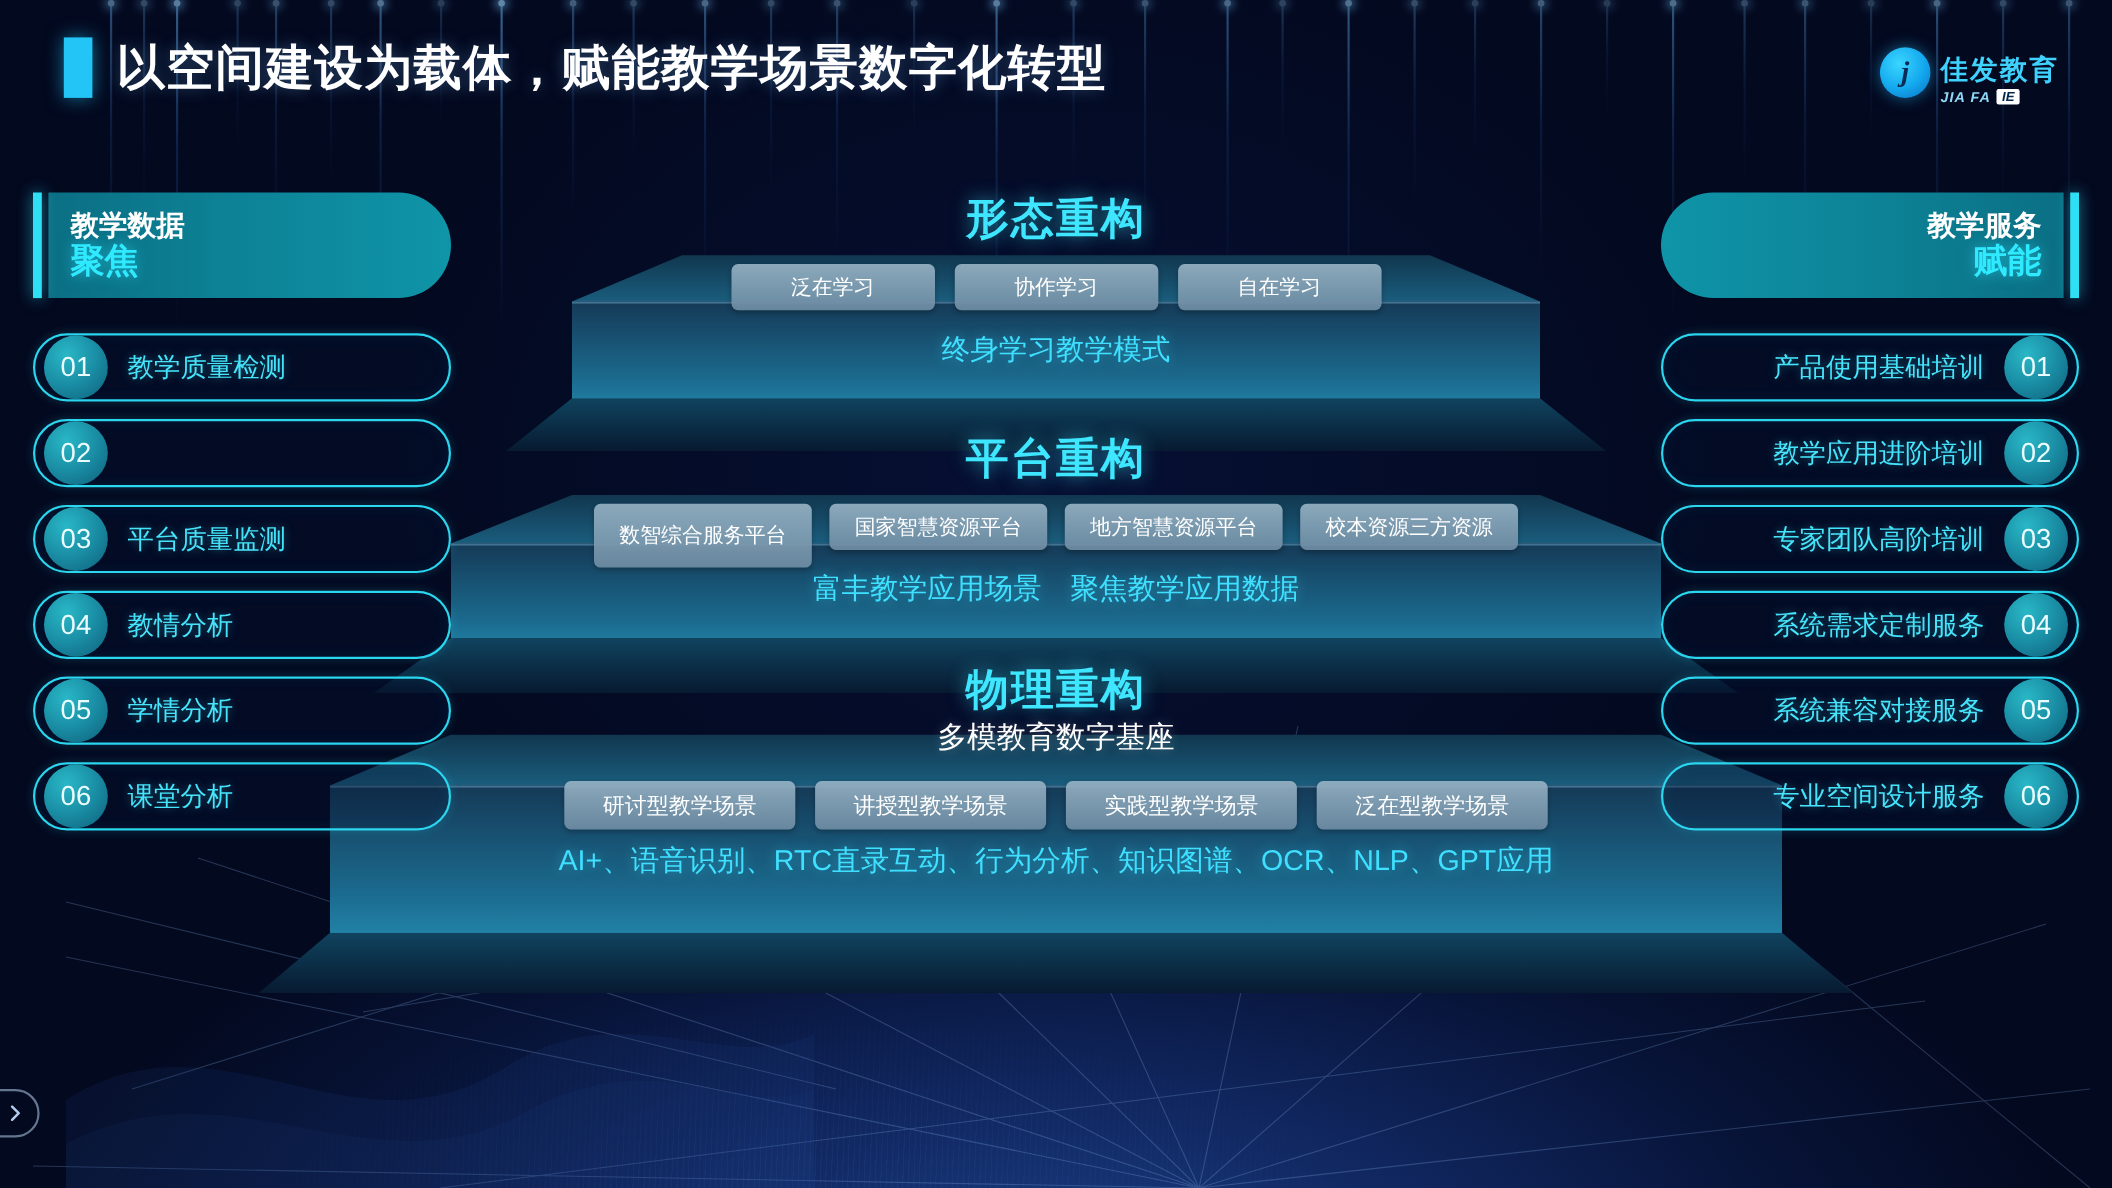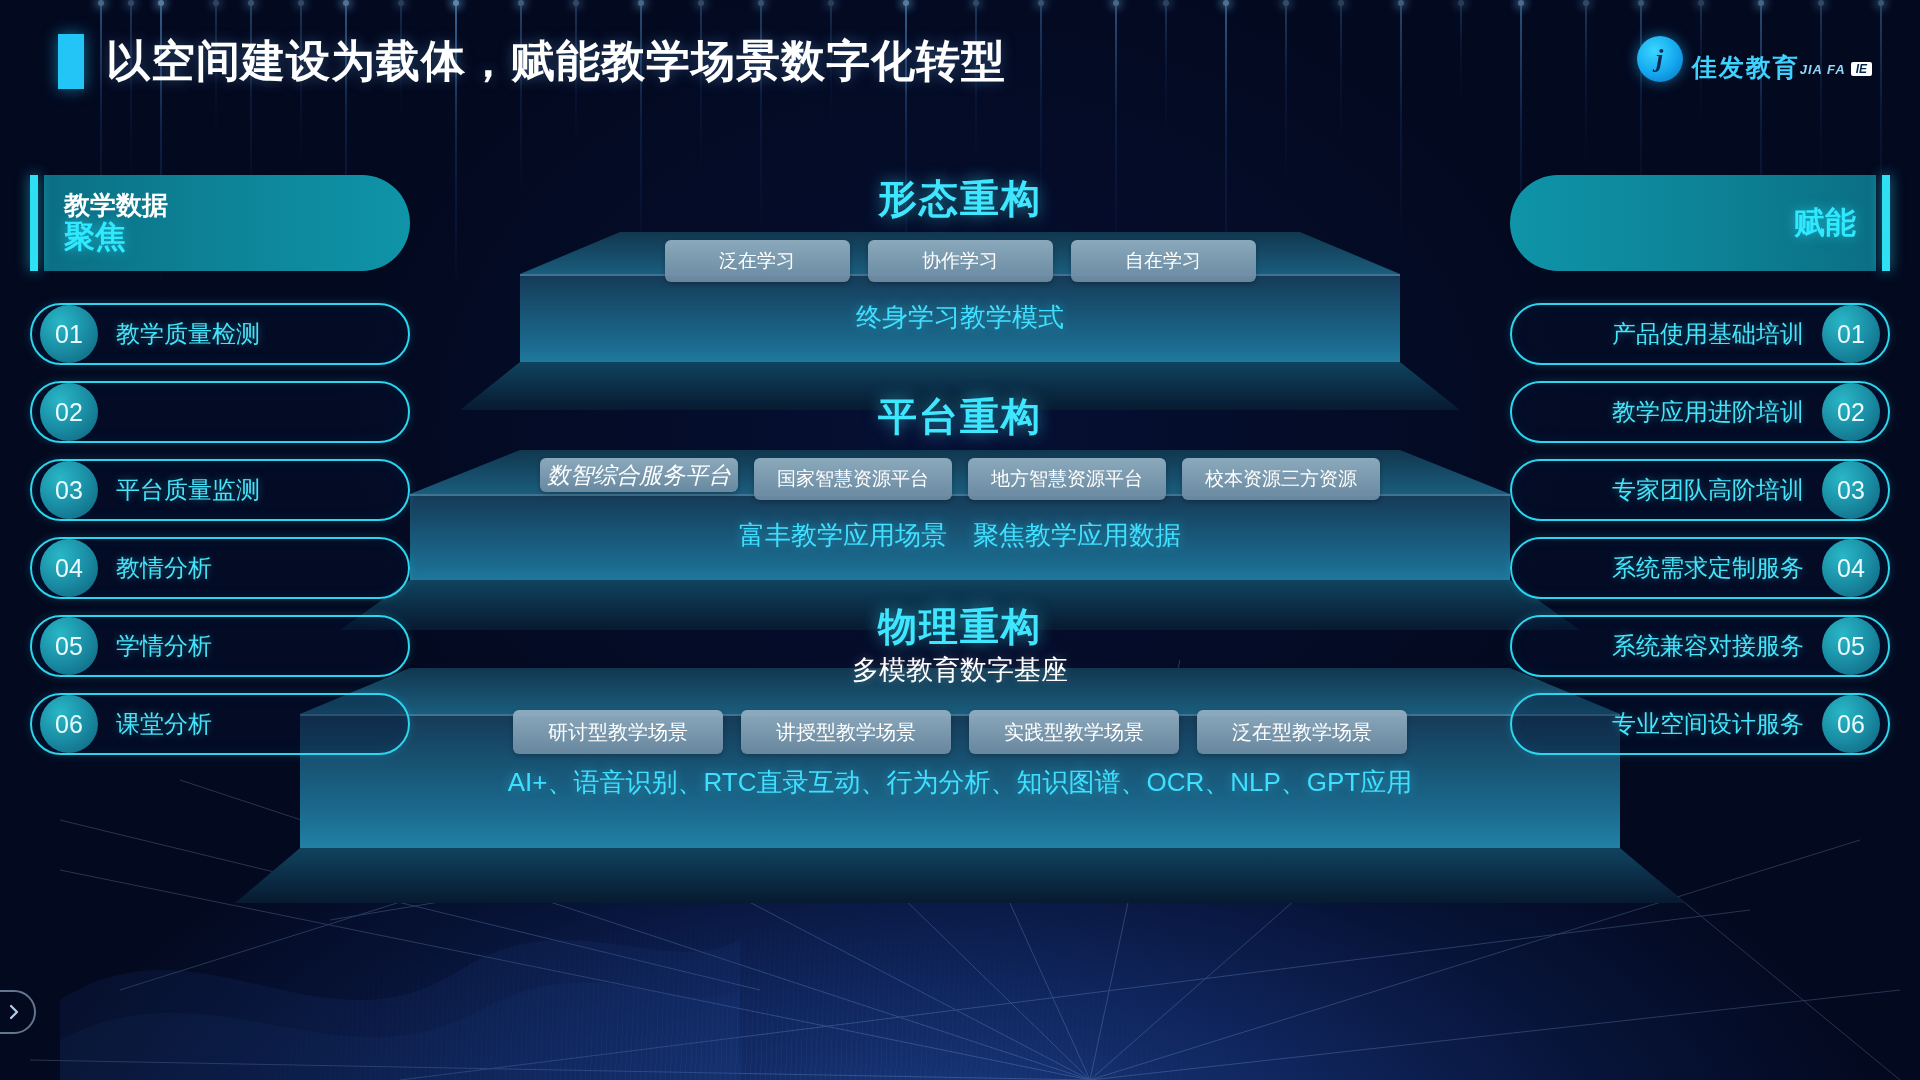--- a/index.html
+++ b/index.html
@@ -38,21 +38,21 @@
   .title-text{ font-size:44px; font-weight:bold; color:#ffffff; letter-spacing:1px;
                text-shadow:0 0 14px rgba(120,190,255,.35); white-space:nowrap; }
 
   .logo{ position:absolute; right:48px; top:36px; display:flex; align-items:center; gap:9px; }
   .logo-mark{ width:46px; height:46px; border-radius:50%;
      background:radial-gradient(circle at 38% 32%, #3ad6ff 0%, #13a7ee 55%, #0b6fbf 100%);
      display:flex; align-items:center; justify-content:center; position:relative;
      box-shadow:0 0 14px rgba(40,190,255,.5); }
   .logo-mark span{ font-family:"Liberation Serif",serif; font-style:italic; font-weight:bold;
      font-size:26px; color:#0a2a55; line-height:1; }
-  .logo-txt{ display:flex; flex-direction:row; line-height:1;margin-top:16px; }
+  .logo-txt{ display:flex; flex-direction:column; line-height:1;margin-top:16px; }
   .logo-cn{ font-size:25px; font-weight:bold; color:#3fd2ff; letter-spacing:2px; }
   .logo-en{ display:flex; align-items:center; gap:5px; margin-top:4px; }
   .logo-en i{ font-style:italic; font-weight:bold; font-size:13px; color:#8fd9f8; letter-spacing:1px; }
   .logo-badge{ background:#ffffff; color:#05264a; font-style:italic; font-weight:bold;
      font-size:12px; padding:1px 5px; border-radius:2px; }
 
   
   .side{ position:absolute; top:175px; width:380px; z-index:6; }
   .side.left{ left:30px; }
   .side.right{ right:30px; }
@@ -259,21 +259,21 @@
       <defs>
         <linearGradient id="gPl1" x1="0" y1="0" x2="0" y2="1">
           <stop offset="0%" stop-color="#10435f"></stop>
           <stop offset="100%" stop-color="#071a30"></stop>
         </linearGradient>
       </defs>
       <path d="M250 0 L1350 0 L1420 50 L180 50 Z" fill="url(#gPl1)"></path>
     </svg>
     <div class="tier-title" style="top: 240px;">平台重构</div>
     <div class="pill-row" style="top: 308px; gap: 16px;">
-      <div class="pill" style="font-size: 23px; width: 198px; height: 34px; font-style: italic;">数智综合服务平台</div>
+      <div class="pill" style="font-size: 19px; width: 198px; height: 58px;">数智综合服务平台</div>
       <div class="pill" style="font-size: 19px; width: 198px; height: 42px;">国家智慧资源平台</div>
       <div class="pill" style="font-size: 19px; width: 198px; height: 42px;">地方智慧资源平台</div>
       <div class="pill" style="font-size: 19px; width: 198px; height: 42px;">校本资源三方资源</div>
     </div>
     <div class="tier-sub" style="top: 368px;"><span>富丰教学应用场景</span><span class="gap"></span><span>聚焦教学应用数据</span></div>
     <svg viewBox="0 0 1600 340" width="1600" height="340" style="position: absolute; left: 160px; top: 472px;">
       <defs>
         <linearGradient id="gTop2" x1="0" y1="0" x2="0" y2="1">
           <stop offset="0%" stop-color="#11374f"></stop>
           <stop offset="100%" stop-color="#1a5d7d"></stop>
@@ -346,20 +346,21 @@
         <div class="side-label">课堂分析</div>
       </div>
     </div>
 </div>
 
 <div class="side right" id="side-right">
   <div class="side-head">
     <div class="body"></div>
     <div class="cap"></div>
     <div class="txt">
+      <div class="t1">教学服务</div>
       <div class="t2">赋能</div>
     </div>
   </div>
   <div class="side-list">
       <div class="side-item">
         <div class="num">01</div>
         <div class="side-label">产品使用基础培训</div>
       </div>
       <div class="side-item">
         <div class="num">02</div>

